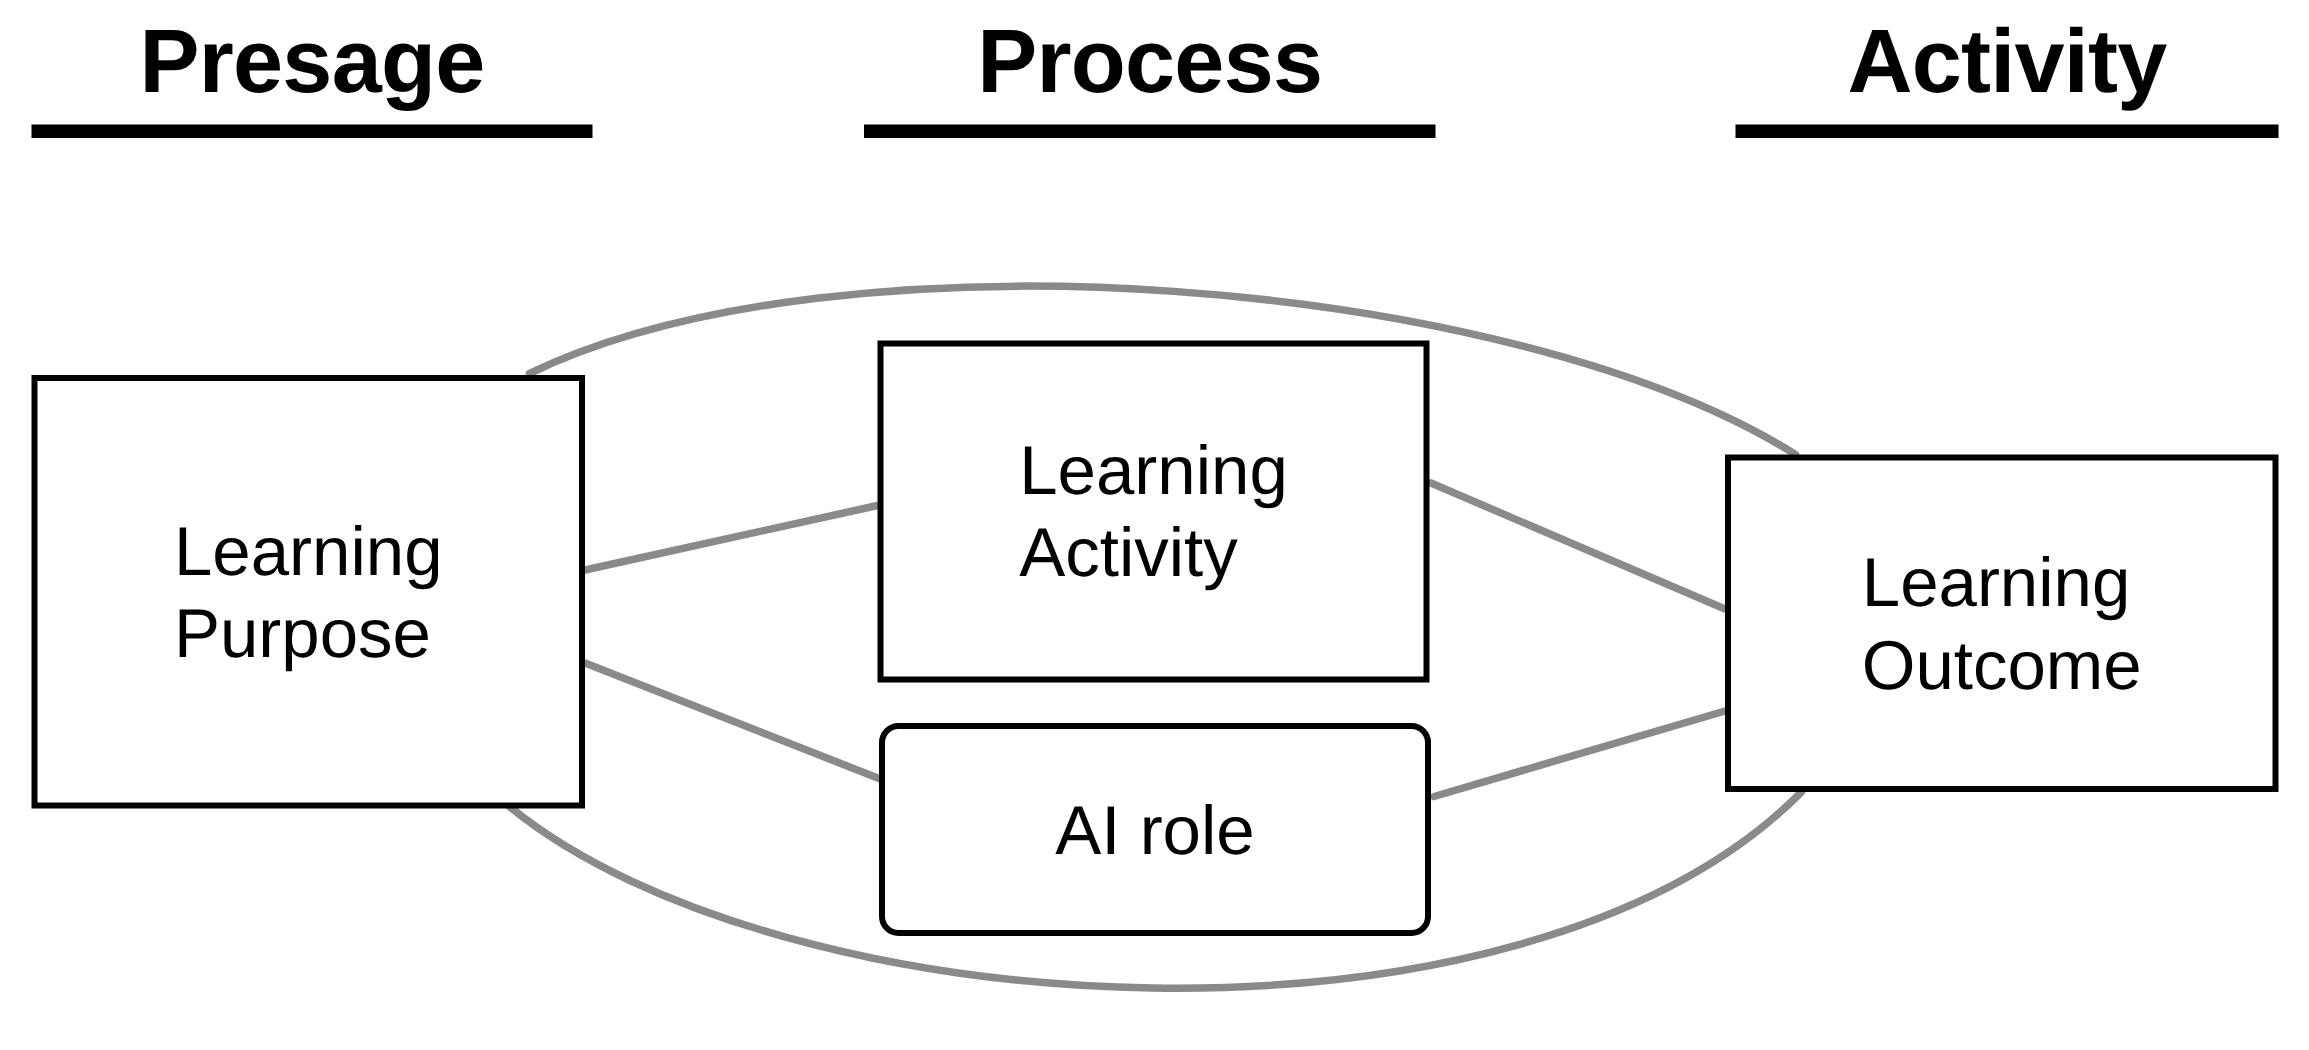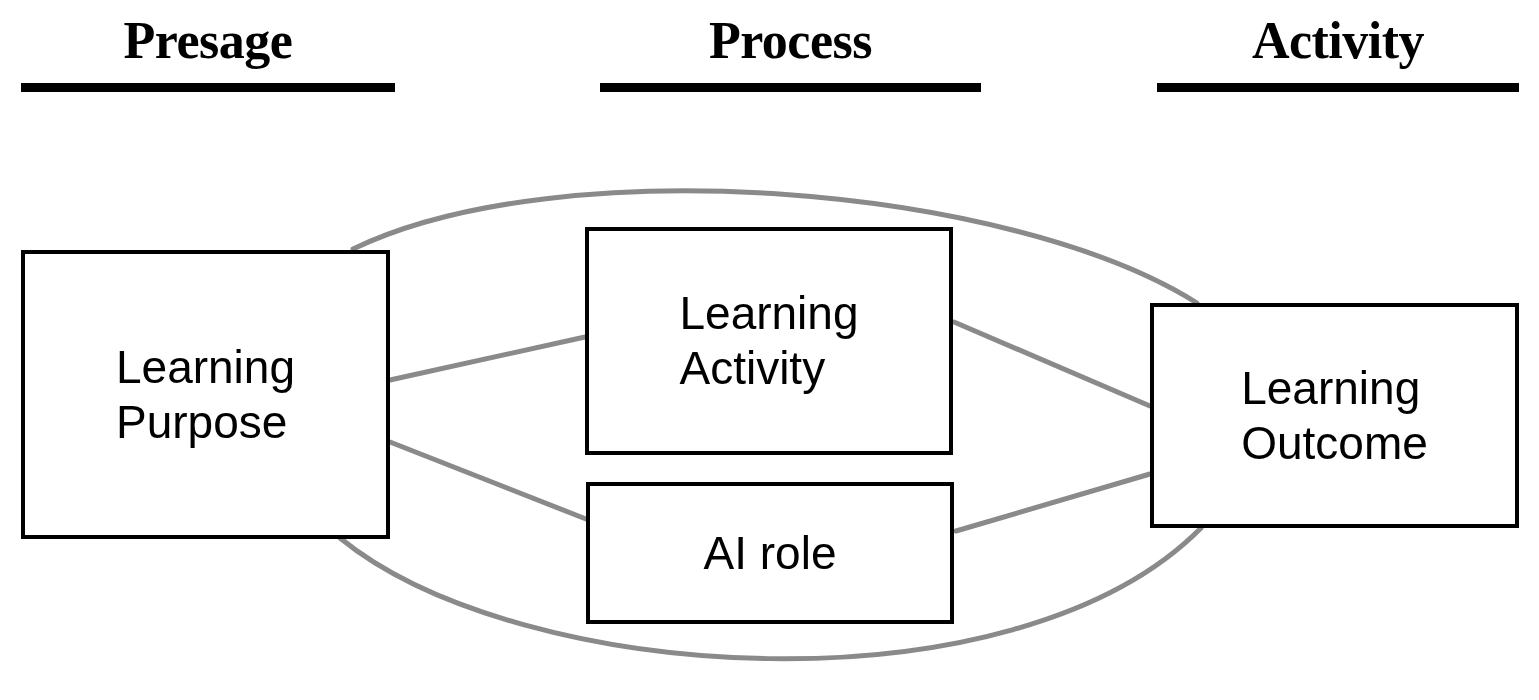--- a/index.html
+++ b/index.html
@@ -19,38 +19,38 @@
     overflow: hidden;
   }
 
   
   .col-head {
     position: absolute;
     text-align: center;
   }
   .col-head .head-text {
     display: block;
-    font-family: Liberation Serif, serif;
+    font-family: Liberation Sans, sans-serif;
     font-weight: bold;
-    font-size: 52px;
+    font-size: 60px;
     line-height: 62px;
     color: #000000;
     letter-spacing: -0.5px;
     white-space: nowrap;
   }
   .col-head .head-rule {
     display: block;
     background: #000000;
     height: 9px;
     width: 100%;
     margin-top: 11px;
   }
 
   #head-presage { left: 21px;   top: 10px; width: 374px; }
-  #head-process { left: 600px;  top: 10px; width: 381px; }
+  #head-process { left: 576px;  top: 10px; width: 381px; }
   #head-product { left: 1157px; top: 10px; width: 362px; }
 
   
   #connectors {
     position: absolute;
     left: 0;
     top: 0;
     width: 1539px;
     height: 700px;
   }
@@ -70,21 +70,21 @@
     font-family: "Liberation Sans", sans-serif;
     font-weight: normal;
     font-size: 46px;
     line-height: 55px;
     color: #000000;
     white-space: pre-line;
   }
 
   #box-learning-purpose { left: 21px;   top: 250px; width: 369px; height: 289px; }
   #box-learning-activity{ left: 585px;  top: 227px; width: 368px; height: 228px; }
-  #box-ai-role         { left: 586px;  top: 482px; width: 368px; height: 142px; }
+  #box-ai-role         { left: 586px;  top: 482px; width: 368px; height: 142px; border-radius: 13px; }
   #box-learning-outcome{ left: 1150px; top: 303px; width: 369px; height: 225px; }
 </style>
 </head>
 <body>
 
 <div id="canvas">
 
   <div class="col-head" id="head-presage">
     <span class="head-text">Presage</span>
     <span class="head-rule"></span>

